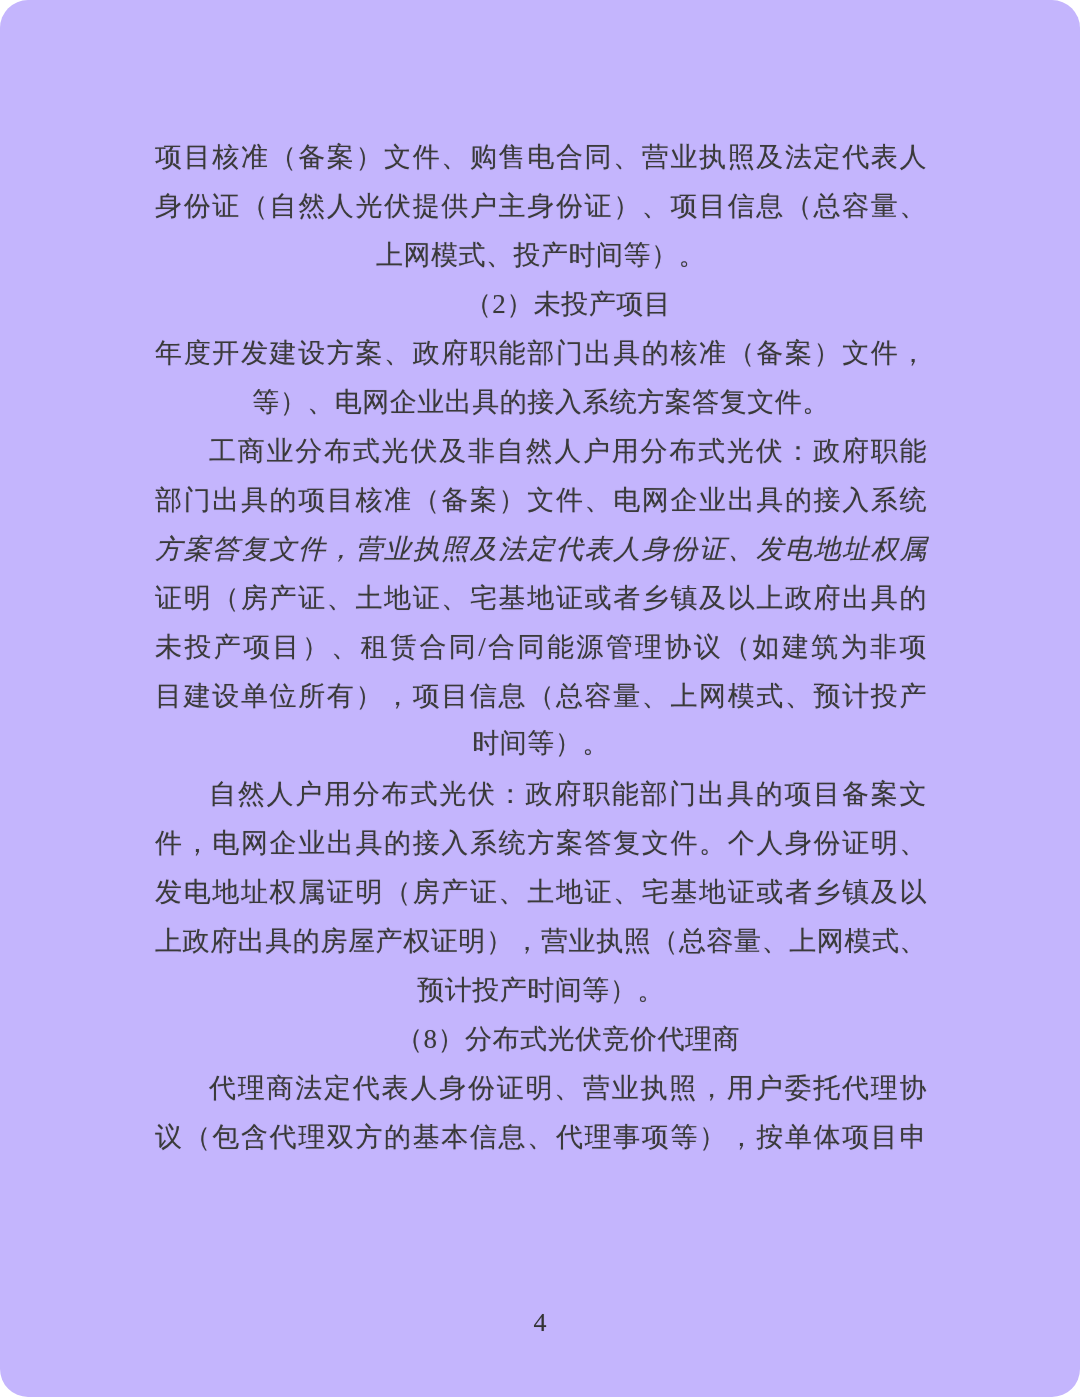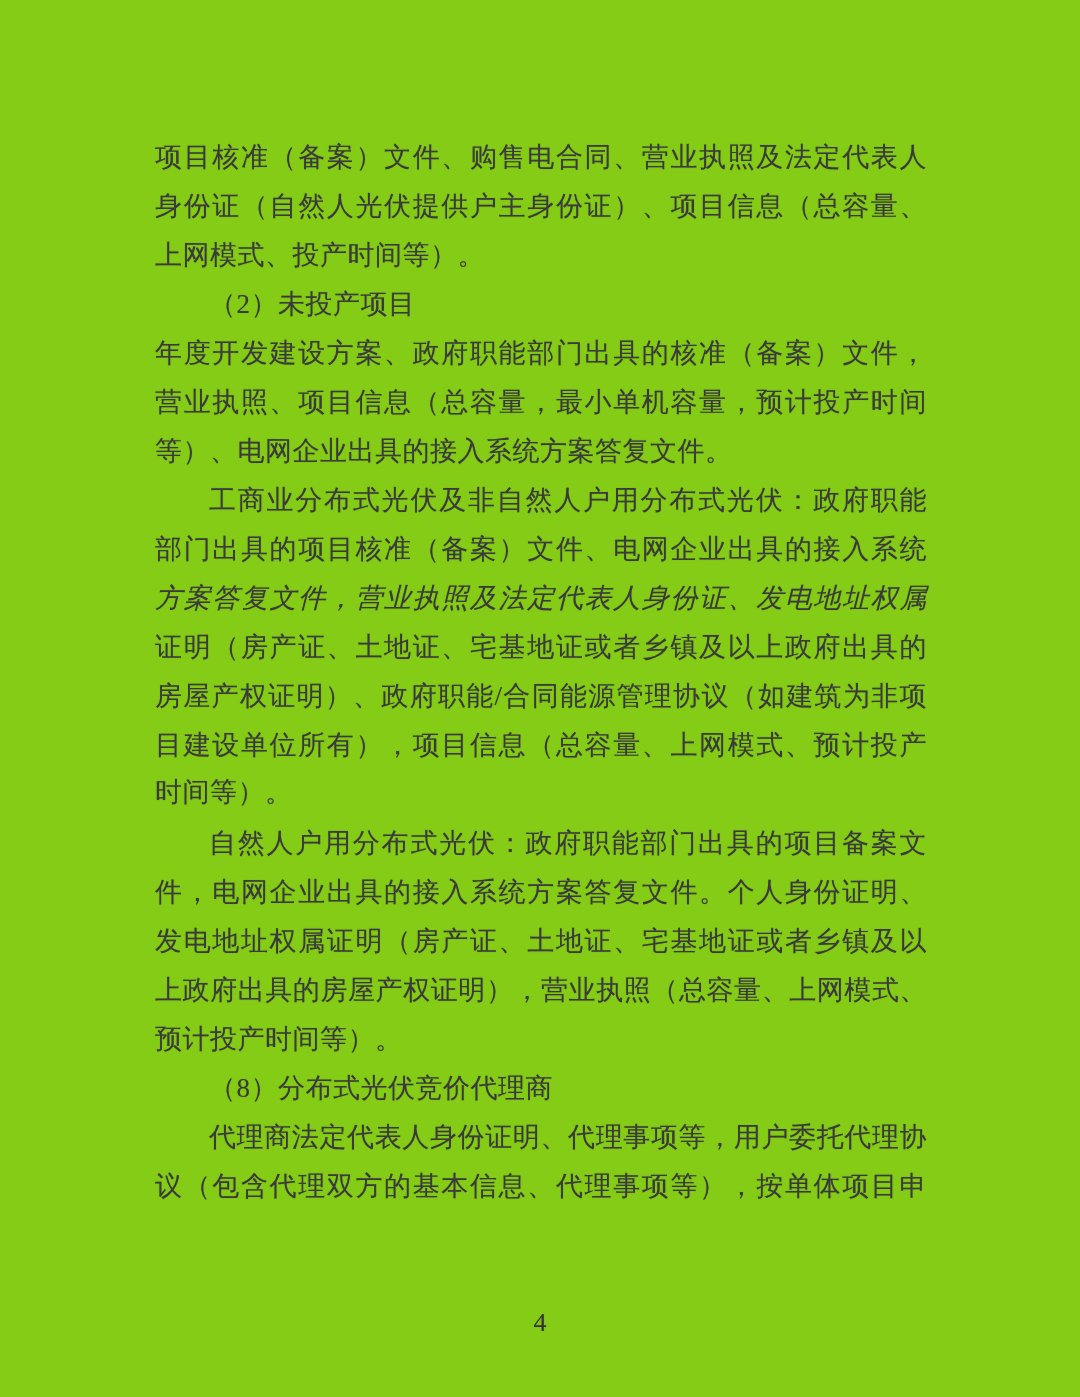--- a/index.html
+++ b/index.html
@@ -22,20 +22,21 @@
     width: 772px;
   }
   .line {
     font-size: 27px;
     line-height: 49px;
     height: 49px;
     color: #3a3a3a;
     text-shadow: 0 0 1px rgba(60,60,60,0.35);
     letter-spacing: 0.5px;
     white-space: normal;
+    text-align: center;
   }
   .line.j {
     text-align: justify;
     text-align-last: justify;
   }
   .line.indent {
     text-indent: 2em;
   }
   .page-number {
     position: absolute;
@@ -46,39 +47,38 @@
     line-height: 49px;
     text-align: center;
     font-size: 26px;
     color: #333333;
     text-shadow: 0 0 1px rgba(60,60,60,0.3);
   }
 </style>
 </head>
 <body>
 
-<div class="page" style="background: #84cc16;">
+<div class="page" style="background: #c4b5fd; border-radius: 28px;">
   <div class="text-block">
       <div class="line j" style="color: rgb(58, 58, 58);">项目核准（备案）文件、购售电合同、营业执照及法定代表人</div>
       <div class="line j" style="color: rgb(58, 58, 58);">身份证（自然人光伏提供户主身份证）、项目信息（总容量、</div>
       <div class="line" style="color: rgb(58, 58, 58);">上网模式、投产时间等）。</div>
       <div class="line indent" style="color: rgb(58, 58, 58);">（2）未投产项目</div>
       <div class="line j" style="color: rgb(58, 58, 58);">年度开发建设方案、政府职能部门出具的核准（备案）文件，</div>
-      <div class="line j" style="color: rgb(58, 58, 58);">营业执照、项目信息（总容量，最小单机容量，预计投产时间</div>
       <div class="line" style="color: rgb(58, 58, 58);">等）、电网企业出具的接入系统方案答复文件。</div>
       <div class="line j indent" style="color: rgb(58, 58, 58);">工商业分布式光伏及非自然人户用分布式光伏：政府职能</div>
       <div class="line j" style="color: rgb(58, 58, 58);">部门出具的项目核准（备案）文件、电网企业出具的接入系统</div>
       <div class="line j" style="color: rgb(58, 58, 58); font-style: italic;">方案答复文件，营业执照及法定代表人身份证、发电地址权属</div>
       <div class="line j" style="color: rgb(58, 58, 58);">证明（房产证、土地证、宅基地证或者乡镇及以上政府出具的</div>
-      <div class="line j" style="color: rgb(58, 58, 58);">房屋产权证明）、政府职能/合同能源管理协议（如建筑为非项</div>
+      <div class="line j" style="color: rgb(58, 58, 58);">未投产项目）、租赁合同/合同能源管理协议（如建筑为非项</div>
       <div class="line j" style="color: rgb(58, 58, 58);">目建设单位所有），项目信息（总容量、上网模式、预计投产</div>
       <div class="line" style="color: rgb(58, 58, 58); font-family: Liberation Mono, monospace;">时间等）。</div>
       <div class="line j indent" style="color: rgb(58, 58, 58);">自然人户用分布式光伏：政府职能部门出具的项目备案文</div>
       <div class="line j" style="color: rgb(58, 58, 58);">件，电网企业出具的接入系统方案答复文件。个人身份证明、</div>
       <div class="line j" style="color: rgb(58, 58, 58);">发电地址权属证明（房产证、土地证、宅基地证或者乡镇及以</div>
       <div class="line j" style="color: rgb(58, 58, 58);">上政府出具的房屋产权证明），营业执照（总容量、上网模式、</div>
       <div class="line" style="color: rgb(58, 58, 58);">预计投产时间等）。</div>
       <div class="line indent" style="color: rgb(58, 58, 58);">（8）分布式光伏竞价代理商</div>
-      <div class="line j indent" style="color: rgb(58, 58, 58);">代理商法定代表人身份证明、代理事项等，用户委托代理协</div>
+      <div class="line j indent" style="color: rgb(58, 58, 58);">代理商法定代表人身份证明、营业执照，用户委托代理协</div>
       <div class="line j" style="color: rgb(58, 58, 58);">议（包含代理双方的基本信息、代理事项等），按单体项目申</div>
     </div>
   <div class="page-number">4</div>
 </div>
 
 </body></html>

